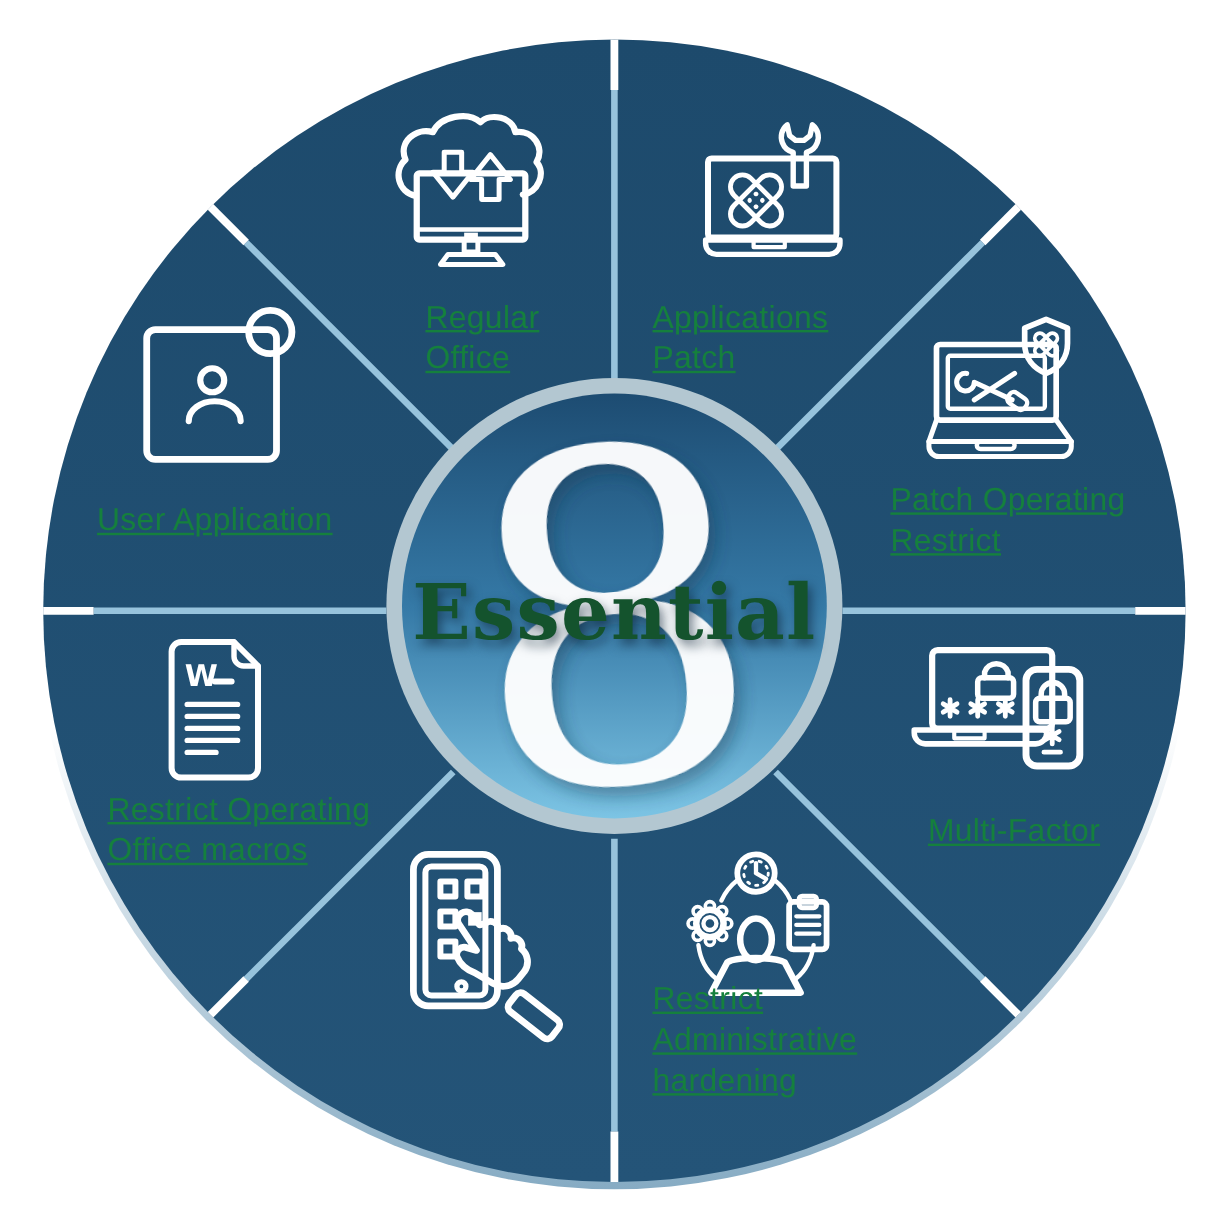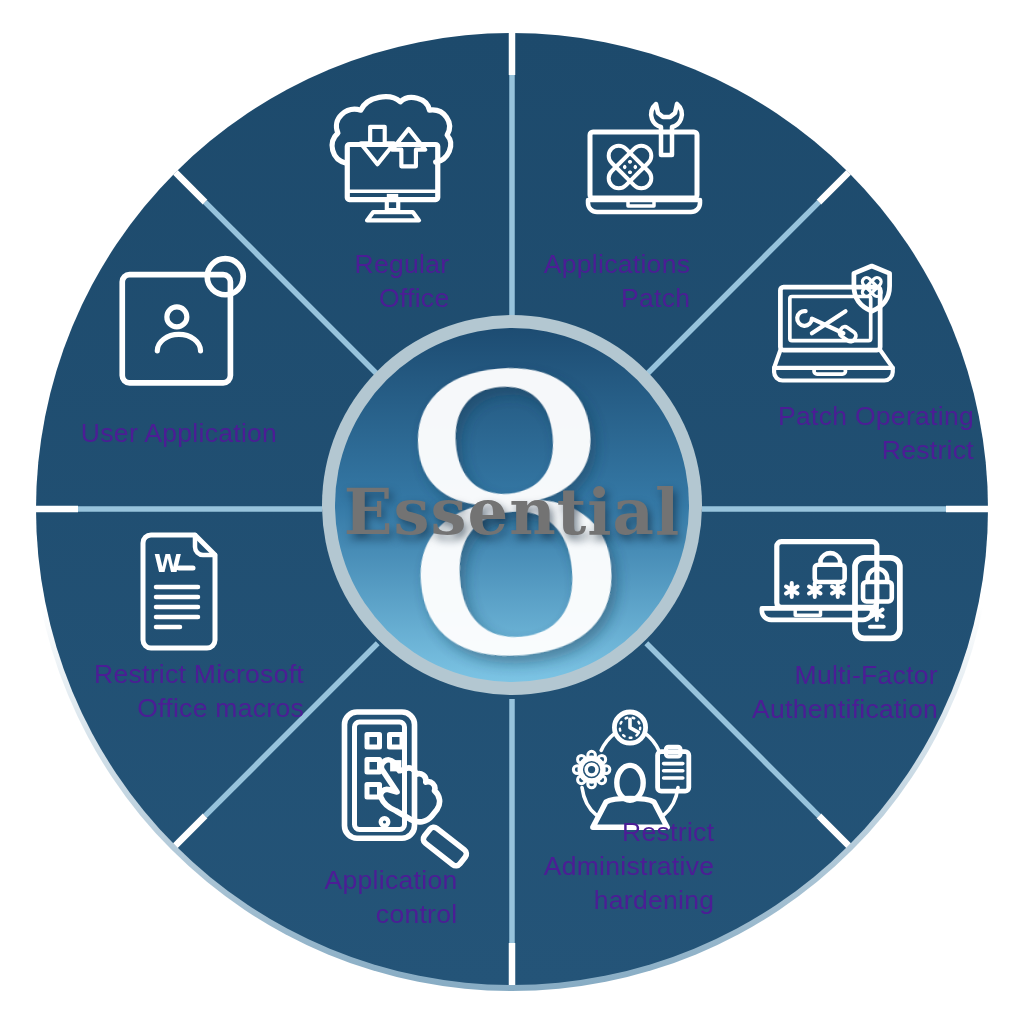--- a/index.html
+++ b/index.html
@@ -1,24 +1,24 @@
 <!DOCTYPE html>
 <html><head>
 <meta charset="utf-8">
 <style>
   html,body{margin:0;padding:0;background:#fff;}
   .stage{position:relative;width:1024px;height:1024px;background:#ffffff;overflow:hidden;
          font-family:"Liberation Sans",sans-serif;}
   .stage svg.main{position:absolute;left:0;top:0;}
-  .seg-label{position:absolute;transform:translate(-50%,-50%);text-align:right;
-             color:#4c1d95;font-size:26.5px;line-height:34px;letter-spacing:.3px;
-             white-space:nowrap;}
+  .seg-label{position:absolute;transform:translate(-50%,-50%);text-align:left;
+             color:#15803d;font-size:26.5px;line-height:34px;letter-spacing:.3px;
+             white-space:nowrap;text-decoration:underline;}
   .seg-label span{display:block;}
   .center-title{position:absolute;left:512px;top:514px;transform:translate(-50%,-54%);
-                font-family:"DejaVu Serif",serif;font-weight:700;font-size:64px;color:#737373;
+                font-family:"DejaVu Serif",serif;font-weight:700;font-size:64px;color:#14532d;
                 letter-spacing:1px;text-shadow:3px 5px 9px rgba(10,30,50,.55);z-index:5;}
   .icon-stroke{fill:none;stroke:#ffffff;stroke-linecap:round;stroke-linejoin:round;}
 </style>
 </head>
 <body>
 
 <div class="stage">
 
 <svg class="main" width="1024" height="1024" viewBox="0 0 1024 1024">
   <defs>
@@ -204,38 +204,33 @@
 <div class="center-title">Essential</div>
 
 <div class="seg-label" style="left:402px;top:281px;">
   <span>Regular</span>
   <span>Office</span>
 </div>
 <div class="seg-label" style="left:617px;top:281px;">
   <span>Applications</span>
   <span>Patch</span>
 </div>
-<div class="seg-label" style="left:840px;top:433px;margin-left:36px;">
+<div class="seg-label" style="left:840px;top:433px;">
   <span>Patch Operating</span>
   <span>Restrict</span>
 </div>
 <div class="seg-label" style="left:845px;top:692px;">
   <span>Multi-Factor</span>
-  <span>Authentification</span>
 </div>
 <div class="seg-label" style="left:629px;top:866px;">
   <span>Restrict</span>
   <span>Administrative</span>
   <span>hardening</span>
 </div>
-<div class="seg-label" style="left:391px;top:897px;">
-  <span>Application</span>
-  <span>control</span>
-</div>
 <div class="seg-label" style="left:199px;top:691px;">
-  <span>Restrict Microsoft</span>
+  <span>Restrict Operating</span>
   <span>Office macros</span>
 </div>
 <div class="seg-label" style="left:179px;top:433px;">
   <span>User Application</span>
 </div>
 
 </div>
 
 </body></html>

